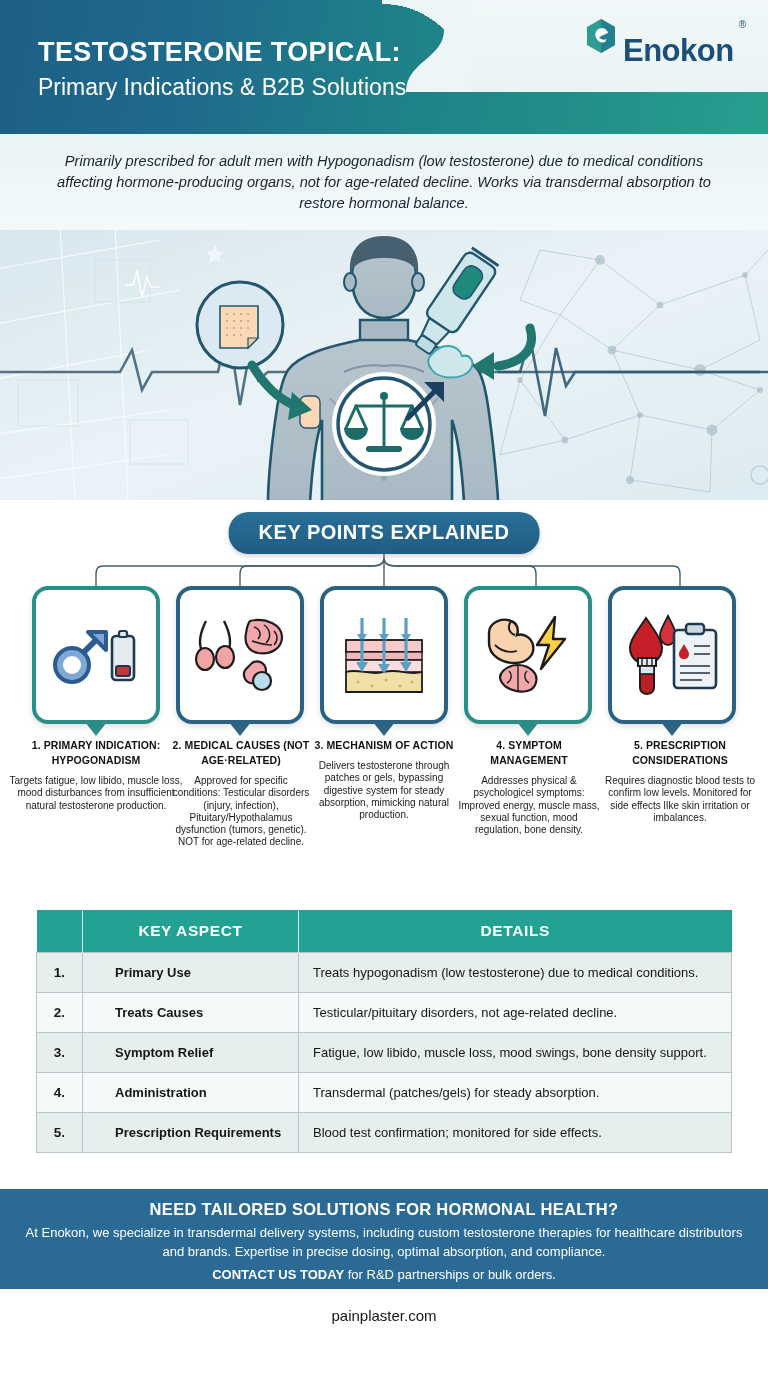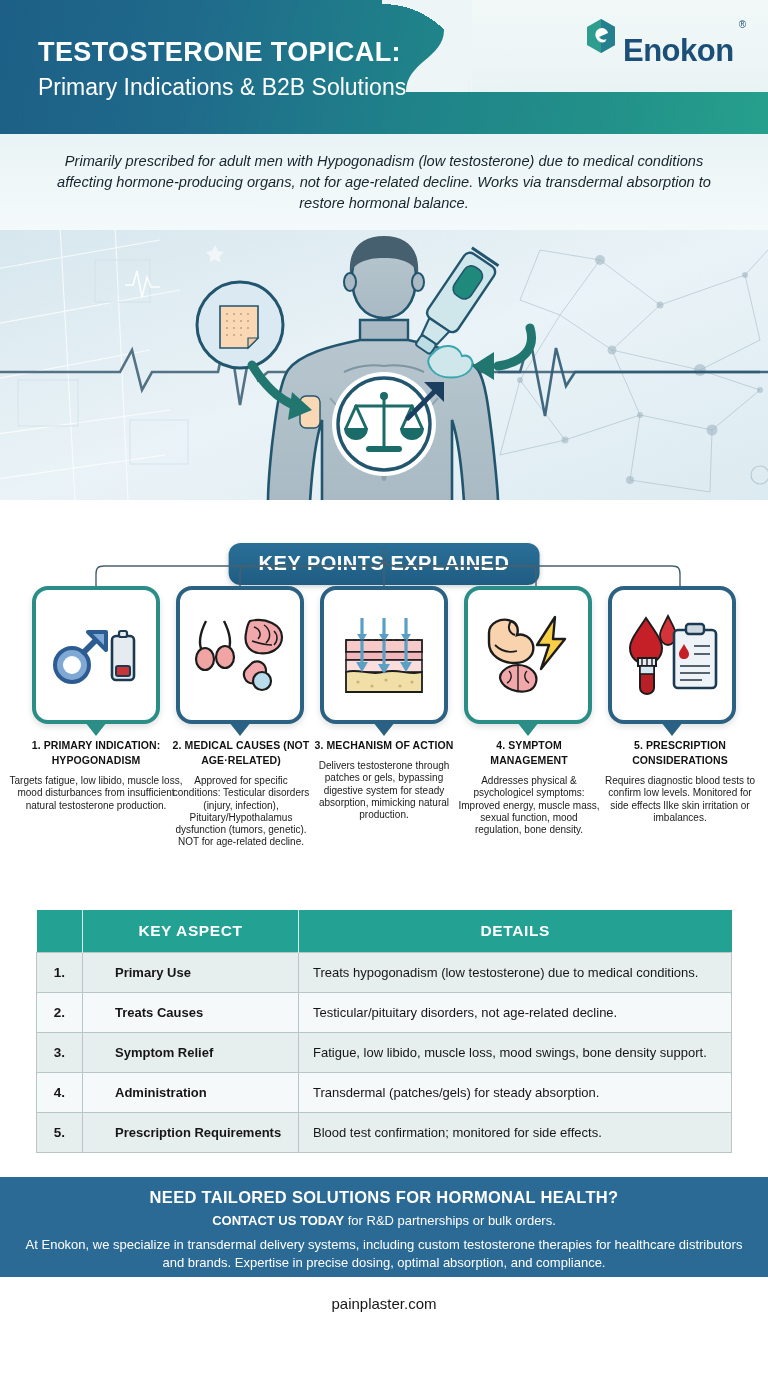--- a/index.html
+++ b/index.html
@@ -90,24 +90,23 @@
     width:768px; height:410px;
     background:#ffffff;
   }
   .kp-banner {
     position:absolute; left:50%; transform:translateX(-50%);
     top:12px;
     background:linear-gradient(180deg,#2a6f97 0%,#1f5d83 100%);
     color:#fff; font-size:20px; font-weight:bold;
     letter-spacing:0.5px;
     padding:9px 30px 10px;
-    border-radius:12px;
+    border-radius:20px;
     box-shadow:0 2px 5px rgba(0,0,0,.18);
     white-space:nowrap;
-    margin-top:31px;
   }
   .kp-connectors { position:absolute; left:0; top:48px; }
 
   .cards { position:absolute; left:0; top:86px; width:768px; height:140px; }
   .card {
     position:absolute; top:0;
     width:128px; height:138px;
     background:#fff;
     border:4px solid #2a8e87;
     border-radius:16px;
@@ -165,21 +164,21 @@
   td.aspect { font-weight:bold; font-size:13px; width:216px; padding-left:32px; }
   td.details { font-size:13px; padding-left:14px; }
 
   
   .cta {
     width:768px; height:100px;
     background:#2a6a94;
     color:#fff;
     text-align:center;
     padding:11px 22px 0;
-    margin-top:24px;
+    margin-top:36px;
   }
   .cta h3 { font-size:16.5px; font-weight:bold; letter-spacing:0.3px; }
   .cta p { font-size:13px; line-height:18.5px; margin-top:5px; }
   .cta .bold { font-weight:bold; }
   .footer {
     width:768px; height:52px;
     background:#fff;
     display:flex; align-items:center; justify-content:center;
   }
   .footer span { font-size:15px; color:#161616; }
@@ -571,19 +570,19 @@
         <td class="num">5.</td>
         <td class="aspect">Prescription Requirements</td>
         <td class="details">Blood test confirmation; monitored for side effects.</td>
       </tr>
     </tbody>
   </table>
 </div>
 
 <div class="cta">
   <h3>NEED TAILORED SOLUTIONS FOR HORMONAL HEALTH?</h3>
+  <p>At Enokon, we specialize in transdermal delivery systems, including custom testosterone therapies for healthcare distributors and brands. Expertise in precise dosing, optimal absorption, and compliance.</p>
   <p><span class="bold">CONTACT US TODAY</span><span> for R&amp;D partnerships or bulk orders.</span></p>
-  <p>At Enokon, we specialize in transdermal delivery systems, including custom testosterone therapies for healthcare distributors and brands. Expertise in precise dosing, optimal absorption, and compliance.</p>
 </div>
 
 <div class="footer">
   <span>painplaster.com</span>
 </div>
 
 </body></html>

